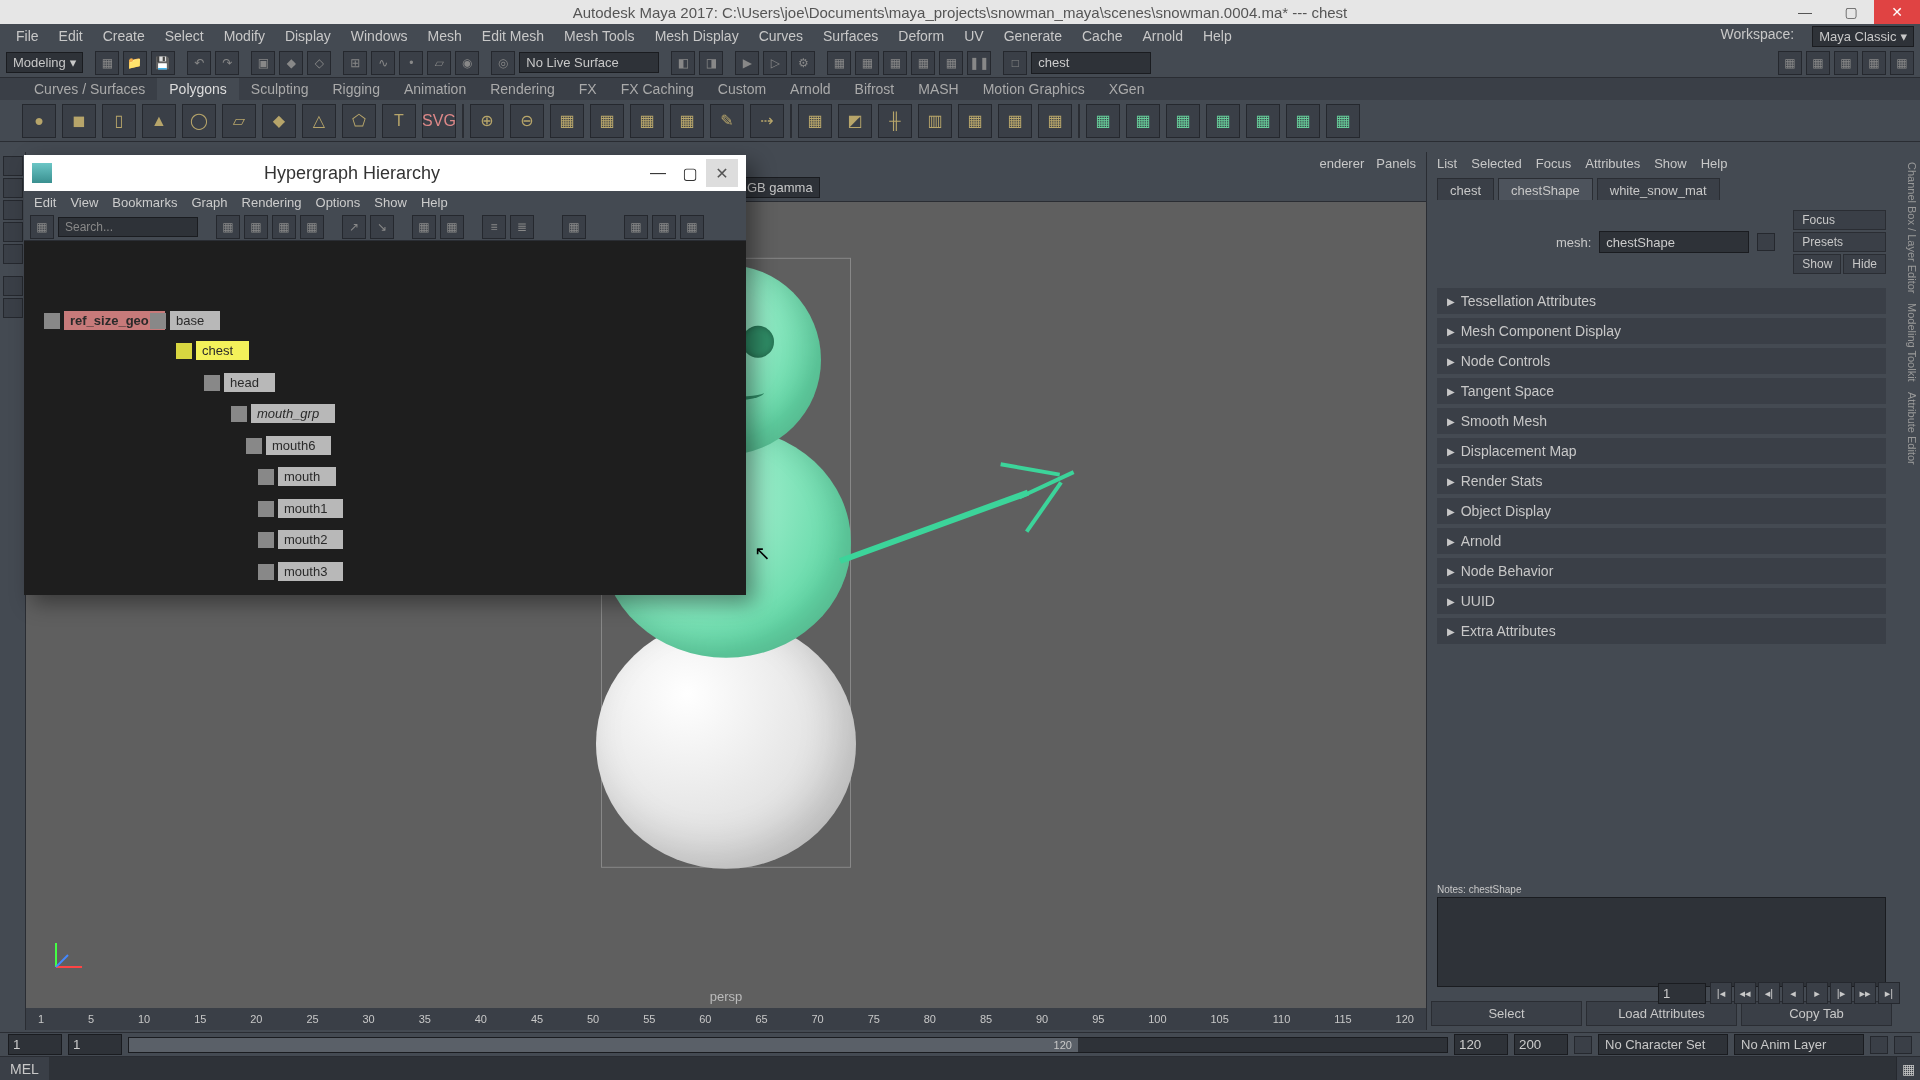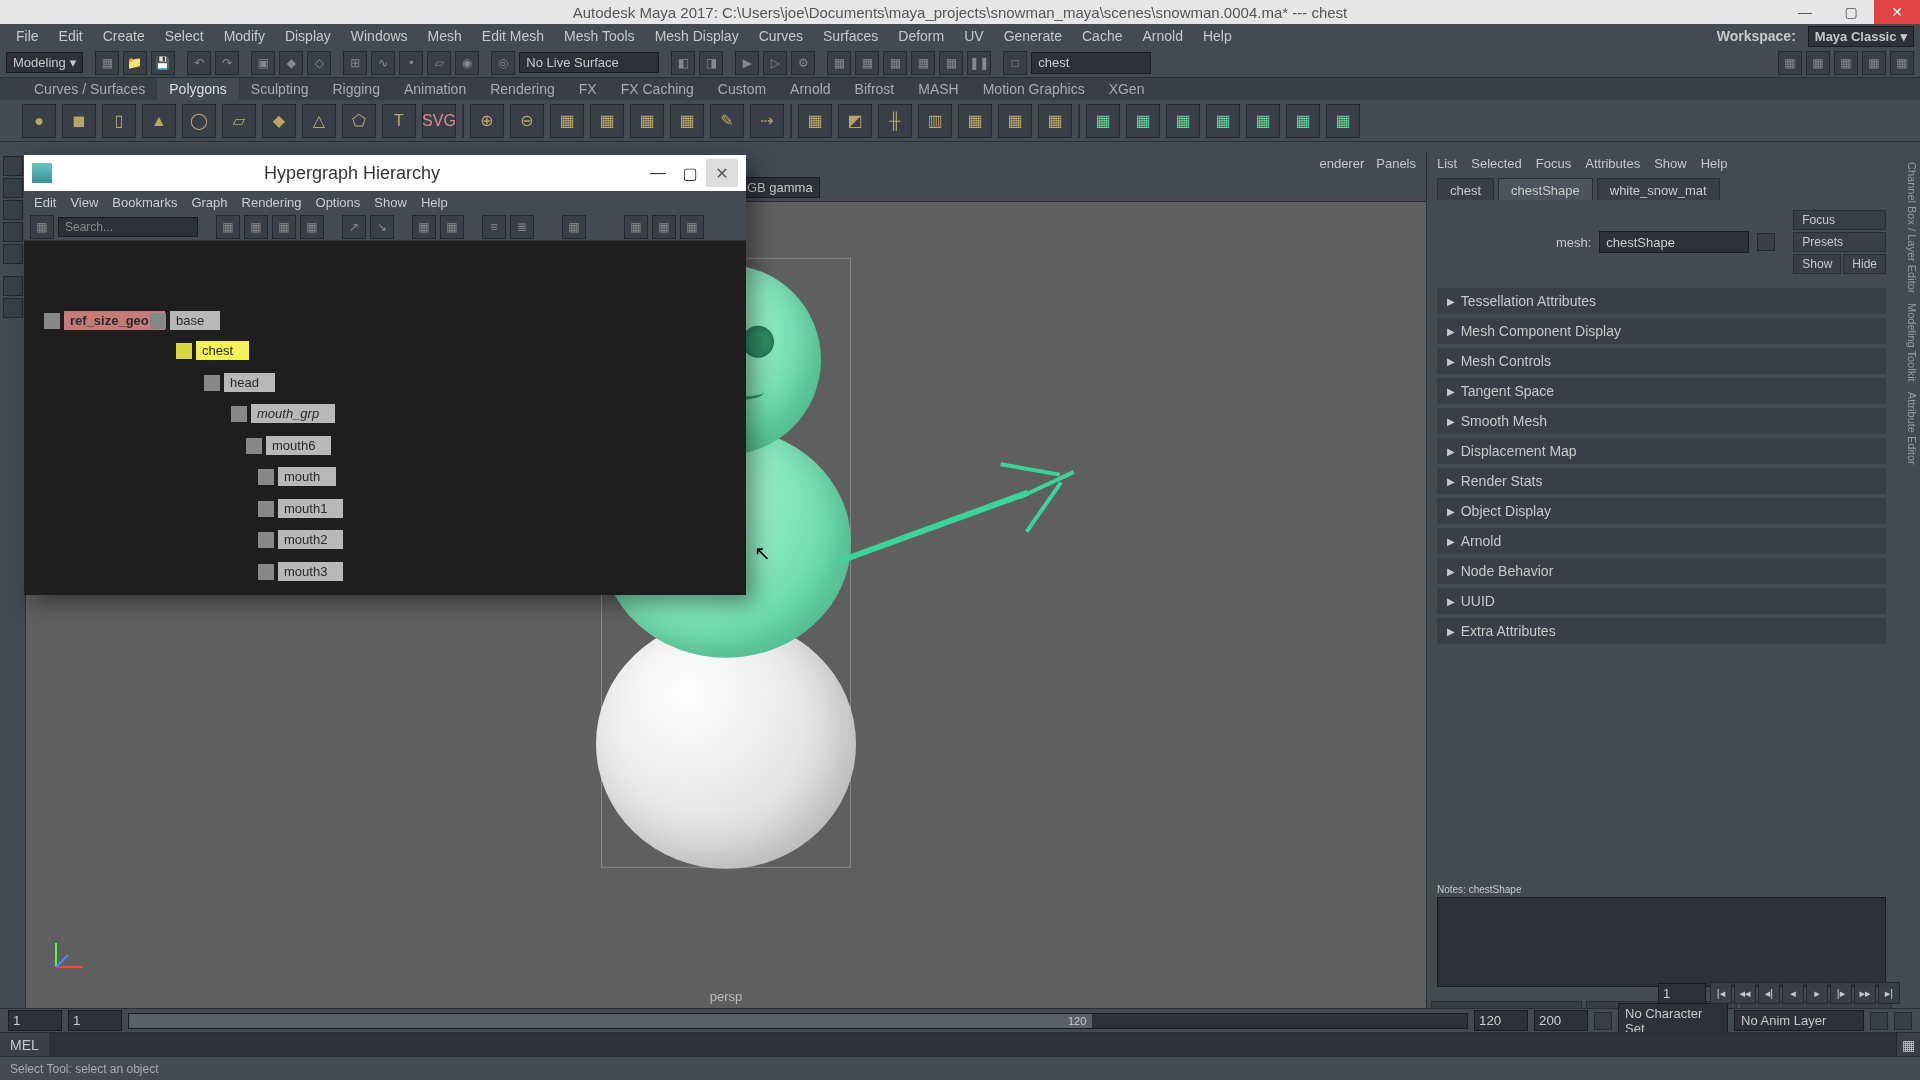--- a/index.html
+++ b/index.html
@@ -9,21 +9,21 @@
 .titlebar { height: 24px; background: #e6e6e6; display: flex; align-items: center; justify-content: center; position: relative; color: #555; font-size: 15px; }
 .titlebar .winbtns { position: absolute; right: 0; top: 0; height: 24px; display: flex; }
 .titlebar .winbtns div { width: 46px; height: 24px; display: flex; align-items: center; justify-content: center; font-size: 14px; }
 .titlebar .winbtns .min { background: #e6e6e6; }
 .titlebar .winbtns .max { background: #e6e6e6; }
 .titlebar .winbtns .close { background: #e04343; color: #fff; }
 
 
 .menubar { height: 24px; background: #444a52; display: flex; align-items: center; padding: 0 6px; font-size: 14px; }
 .menubar .mitm { padding: 2px 10px; }
-.menubar .right { margin-left: auto; display: flex; align-items: center; gap: 12px; font-weight: bold; }
+.menubar .right { margin-left: auto; display: flex; gap: 18px; }
 .dropdown-small { background: #2e3238; border: 1px solid #1a1c20; padding: 2px 6px; font-size: 13px; display: inline-flex; align-items: center; gap: 4px; }
 
 
 .toolbar1 { height: 30px; background: #444a52; display: flex; align-items: center; gap: 4px; padding: 0 6px; border-bottom: 1px solid #2a2d33; }
 .tbtn { width: 24px; height: 24px; background: #3a3f47; border: 1px solid #25282e; display: flex; align-items: center; justify-content: center; font-size: 12px; color: #888; }
 .tsep { width: 4px; height: 24px; }
 .inputbox { background: #2e3238; border: 1px solid #1a1c20; padding: 2px 6px; color: #ccc; width: 120px; height: 22px; font-size: 13px; }
 
 
 .shelftabs { height: 22px; background: #3a3f47; display: flex; align-items: flex-end; font-size: 14px; padding-left: 22px; }
@@ -411,21 +411,21 @@
       <div class="collapsible">
           <span class="arrow">▶</span>
           <span>Tessellation Attributes</span>
         </div>
       <div class="collapsible">
           <span class="arrow">▶</span>
           <span>Mesh Component Display</span>
         </div>
       <div class="collapsible">
           <span class="arrow">▶</span>
-          <span>Mesh Controls</span>
+          <span>Node Controls</span>
         </div>
       <div class="collapsible">
           <span class="arrow">▶</span>
           <span>Tangent Space</span>
         </div>
       <div class="collapsible">
           <span class="arrow">▶</span>
           <span>Smooth Mesh</span>
         </div>
       <div class="collapsible">
@@ -478,36 +478,33 @@
 <div class="bottom-stack">
   <div class="row-range2">
     <input value="1" style="">
     <input value="1" style="">
     <div style="flex:1; height:16px; background:#2e3238; border:1px solid #1a1c20; position:relative;">
       <div style="position:absolute;left:0;top:0;bottom:0;width:72%;background:#5a6068;display:flex;align-items:center;justify-content:flex-end;padding-right:6px;font-size:11px;">120</div>
     </div>
     <input value="120" style="">
     <input value="200" style="">
     <span style="width:18px;height:18px;background:#3a3f47;border:1px solid #25282e"></span>
-    <span class="dropdown-small" style="width:110px">
+    <span class="dropdown-small" style="width:130px">
         <span>No Character Set</span>
       </span>
     <span class="dropdown-small" style="width:130px">
         <span>No Anim Layer</span>
       </span>
     <span style="width:18px;height:18px;background:#3a3f47;border:1px solid #25282e"></span>
     <span style="width:18px;height:18px;background:#3a3f47;border:1px solid #25282e"></span>
   </div>
   <div class="row-cmd">
     <div class="mel">MEL</div>
     <div class="field"></div>
     <span style="width:24px;height:100%;background:#3a3f47;border-left:1px solid #25282e;display:flex;align-items:center;justify-content:center">▦</span>
-  </div>
-  <div class="row-help">
-    <span>Select Tool: select an object</span>
   </div>
 </div>
 
 <div style="position:absolute; right:20px; bottom:76px; display:flex; gap:2px;">
   <div class="playbtn">|◂</div>
   <div class="playbtn">◂◂</div>
   <div class="playbtn">◂|</div>
   <div class="playbtn">◂</div>
   <div class="playbtn">▸</div>
   <div class="playbtn">|▸</div>

